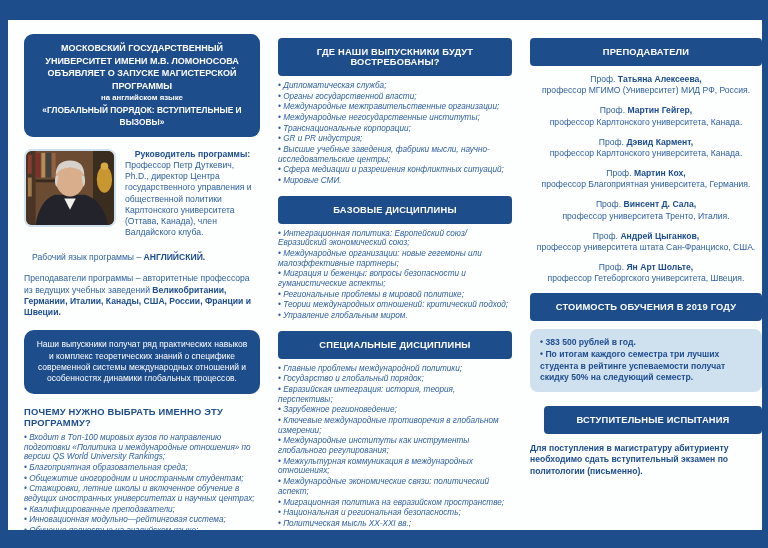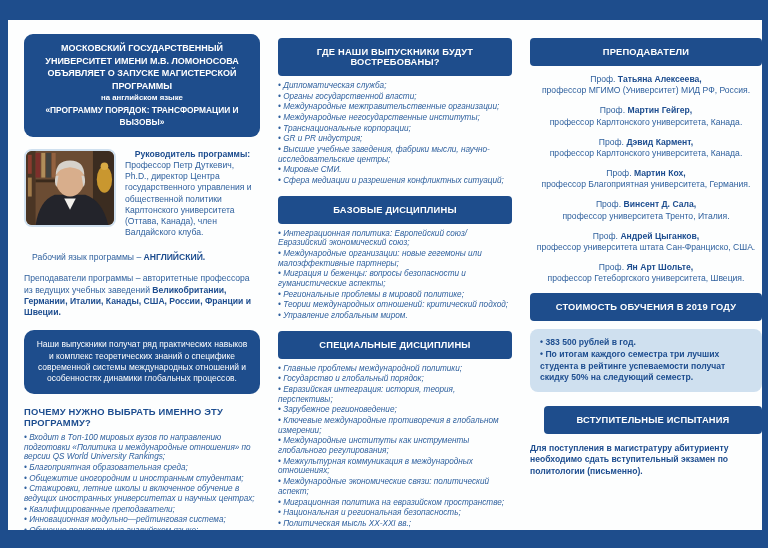--- a/index.html
+++ b/index.html
@@ -63,21 +63,21 @@
 </head>
 <body>
 
 <div class="page">
   <div class="cols">
 
     <div class="col col-left">
       <div class="navy-box">
         <div class="lh-main">МОСКОВСКИЙ ГОСУДАРСТВЕННЫЙ УНИВЕРСИТЕТ ИМЕНИ М.В. ЛОМОНОСОВА ОБЪЯВЛЯЕТ О ЗАПУСКЕ МАГИСТЕРСКОЙ ПРОГРАММЫ</div>
         <div class="lh-sub">на английском языке</div>
-        <div class="lh-prog">«ПРОГРАММУ ПОРЯДОК: ТРАНСФОРМАЦИИ И ВЫЗОВЫ»</div>
+        <div class="lh-prog">«ГЛОБАЛЬНЫЙ ПОРЯДОК: ВСТУПИТЕЛЬНЫЕ И ВЫЗОВЫ»</div>
       </div>
 
       <div class="dir-row">
         <div class="photo">
           <svg viewBox="0 0 92 78" preserveAspectRatio="none">
             <rect x="0" y="0" width="92" height="78" fill="#6b4c33"></rect>
             <rect x="0" y="0" width="10" height="78" fill="#4a3524"></rect>
             <rect x="2" y="4" width="4" height="20" fill="#8a3b2e"></rect>
             <rect x="2" y="28" width="4" height="20" fill="#a07a4a"></rect>
             <rect x="10" y="2" width="5" height="26" fill="#7d2f2b"></rect>
@@ -131,22 +131,22 @@
       <div class="section-head mt18">ГДЕ НАШИ ВЫПУСКНИКИ БУДУТ ВОСТРЕБОВАНЫ?</div>
       <ul class="blist mid-gap1">
 
       <li>Дипломатическая служба;</li>
           <li>Органы государственной власти;</li>
           <li>Международные межправительственные организации;</li>
           <li>Международные негосударственные институты;</li>
           <li>Транснациональные корпорации;</li>
           <li>GR и PR индустрия;</li>
           <li>Высшие учебные заведения, фабрики мысли, научно-исследовательские центры;</li>
+          <li>Сфера медиации и разрешения конфликтных ситуаций;</li>
           <li>Мировые СМИ.</li>
-          <li>Сфера медиации и разрешения конфликтных ситуаций;</li>
         </ul>
 
       <div class="section-head head-mt">БАЗОВЫЕ ДИСЦИПЛИНЫ</div>
       <ul class="blist mid-gap1">
 
       <li>Интеграционная политика: Европейский союз/Евразийский экономический союз;</li>
           <li>Международные организации: новые гегемоны или малоэффективные партнеры;</li>
           <li>Миграция и беженцы: вопросы безопасности и гуманистические аспекты;</li>
           <li>Региональные проблемы в мировой политике;</li>
           <li>Теории международных отношений: критический подход;</li>

